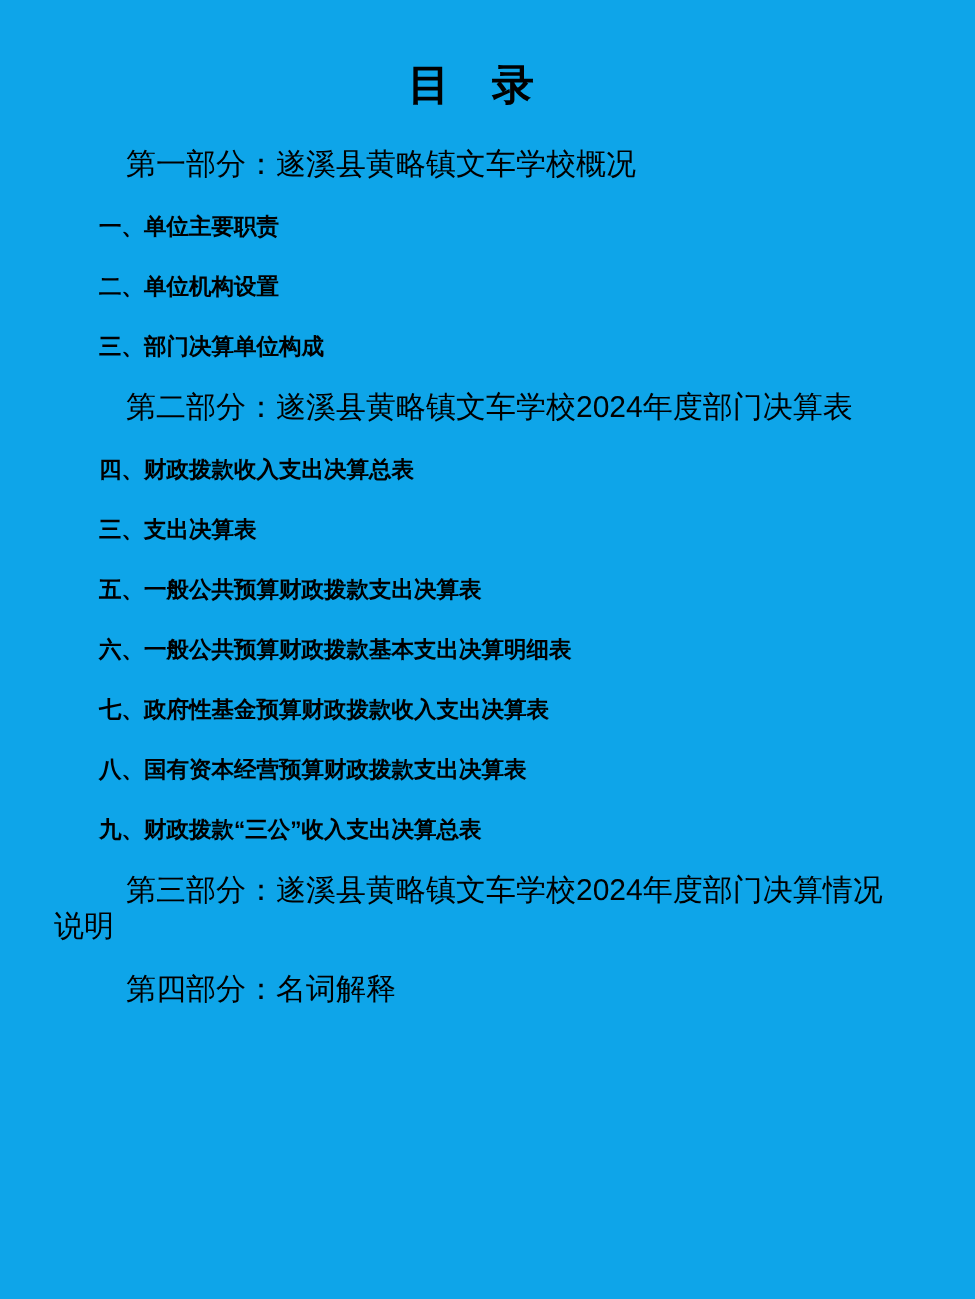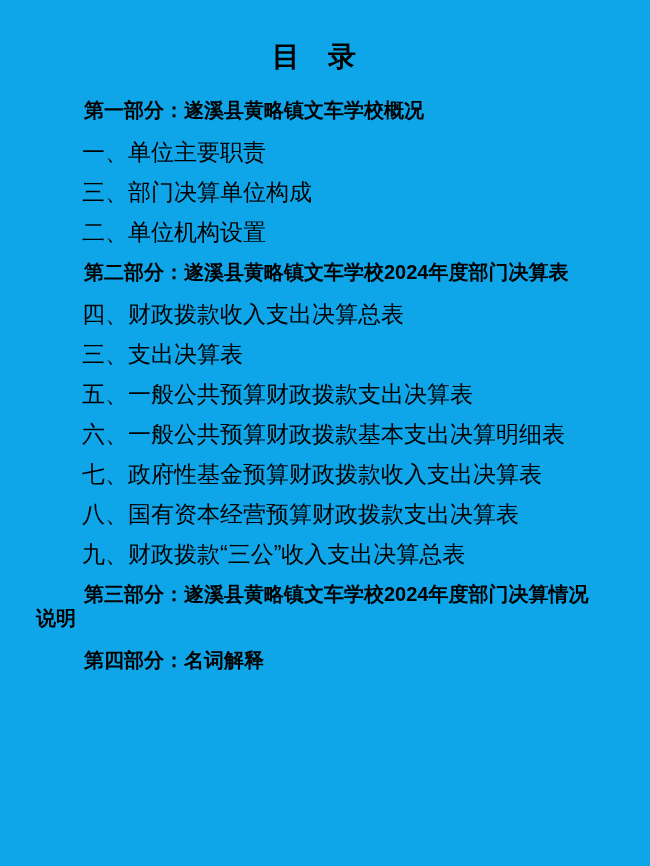--- a/index.html
+++ b/index.html
@@ -25,44 +25,44 @@
     font-weight: 700;
     text-align: center;
     white-space: pre;
   }
   .toc p {
     margin: 0;
   }
   .part-heading {
     font-size: 20px;
     line-height: 24px;
-    font-weight: 700;
+    font-weight: 400;
     text-indent: 2.4em;
     margin-bottom: 18px !important;
     word-break: break-all;
   }
   .toc-item {
-    font-size: 23px;
+    font-size: 15px;
     line-height: 24px;
-    font-weight: 400;
+    font-weight: 700;
     text-indent: 2em;
     margin-bottom: 16px !important;
     word-break: break-all;
   }
 </style>
 </head>
 <body>
 
 <div class="page">
   <h1 class="doc-title">目　录</h1>
   <div class="toc" id="toc">
       <p class="part-heading">第一部分：遂溪县黄略镇文车学校概况</p>
       <p class="toc-item">一、单位主要职责</p>
+      <p class="toc-item">二、单位机构设置</p>
       <p class="toc-item">三、部门决算单位构成</p>
-      <p class="toc-item">二、单位机构设置</p>
       <p class="part-heading">第二部分：遂溪县黄略镇文车学校2024年度部门决算表</p>
       <p class="toc-item">四、财政拨款收入支出决算总表</p>
       <p class="toc-item">三、支出决算表</p>
       <p class="toc-item">五、一般公共预算财政拨款支出决算表</p>
       <p class="toc-item">六、一般公共预算财政拨款基本支出决算明细表</p>
       <p class="toc-item">七、政府性基金预算财政拨款收入支出决算表</p>
       <p class="toc-item">八、国有资本经营预算财政拨款支出决算表</p>
       <p class="toc-item">九、财政拨款“三公”收入支出决算总表</p>
       <p class="part-heading">第三部分：遂溪县黄略镇文车学校2024年度部门决算情况说明</p>
       <p class="part-heading">第四部分：名词解释</p>

